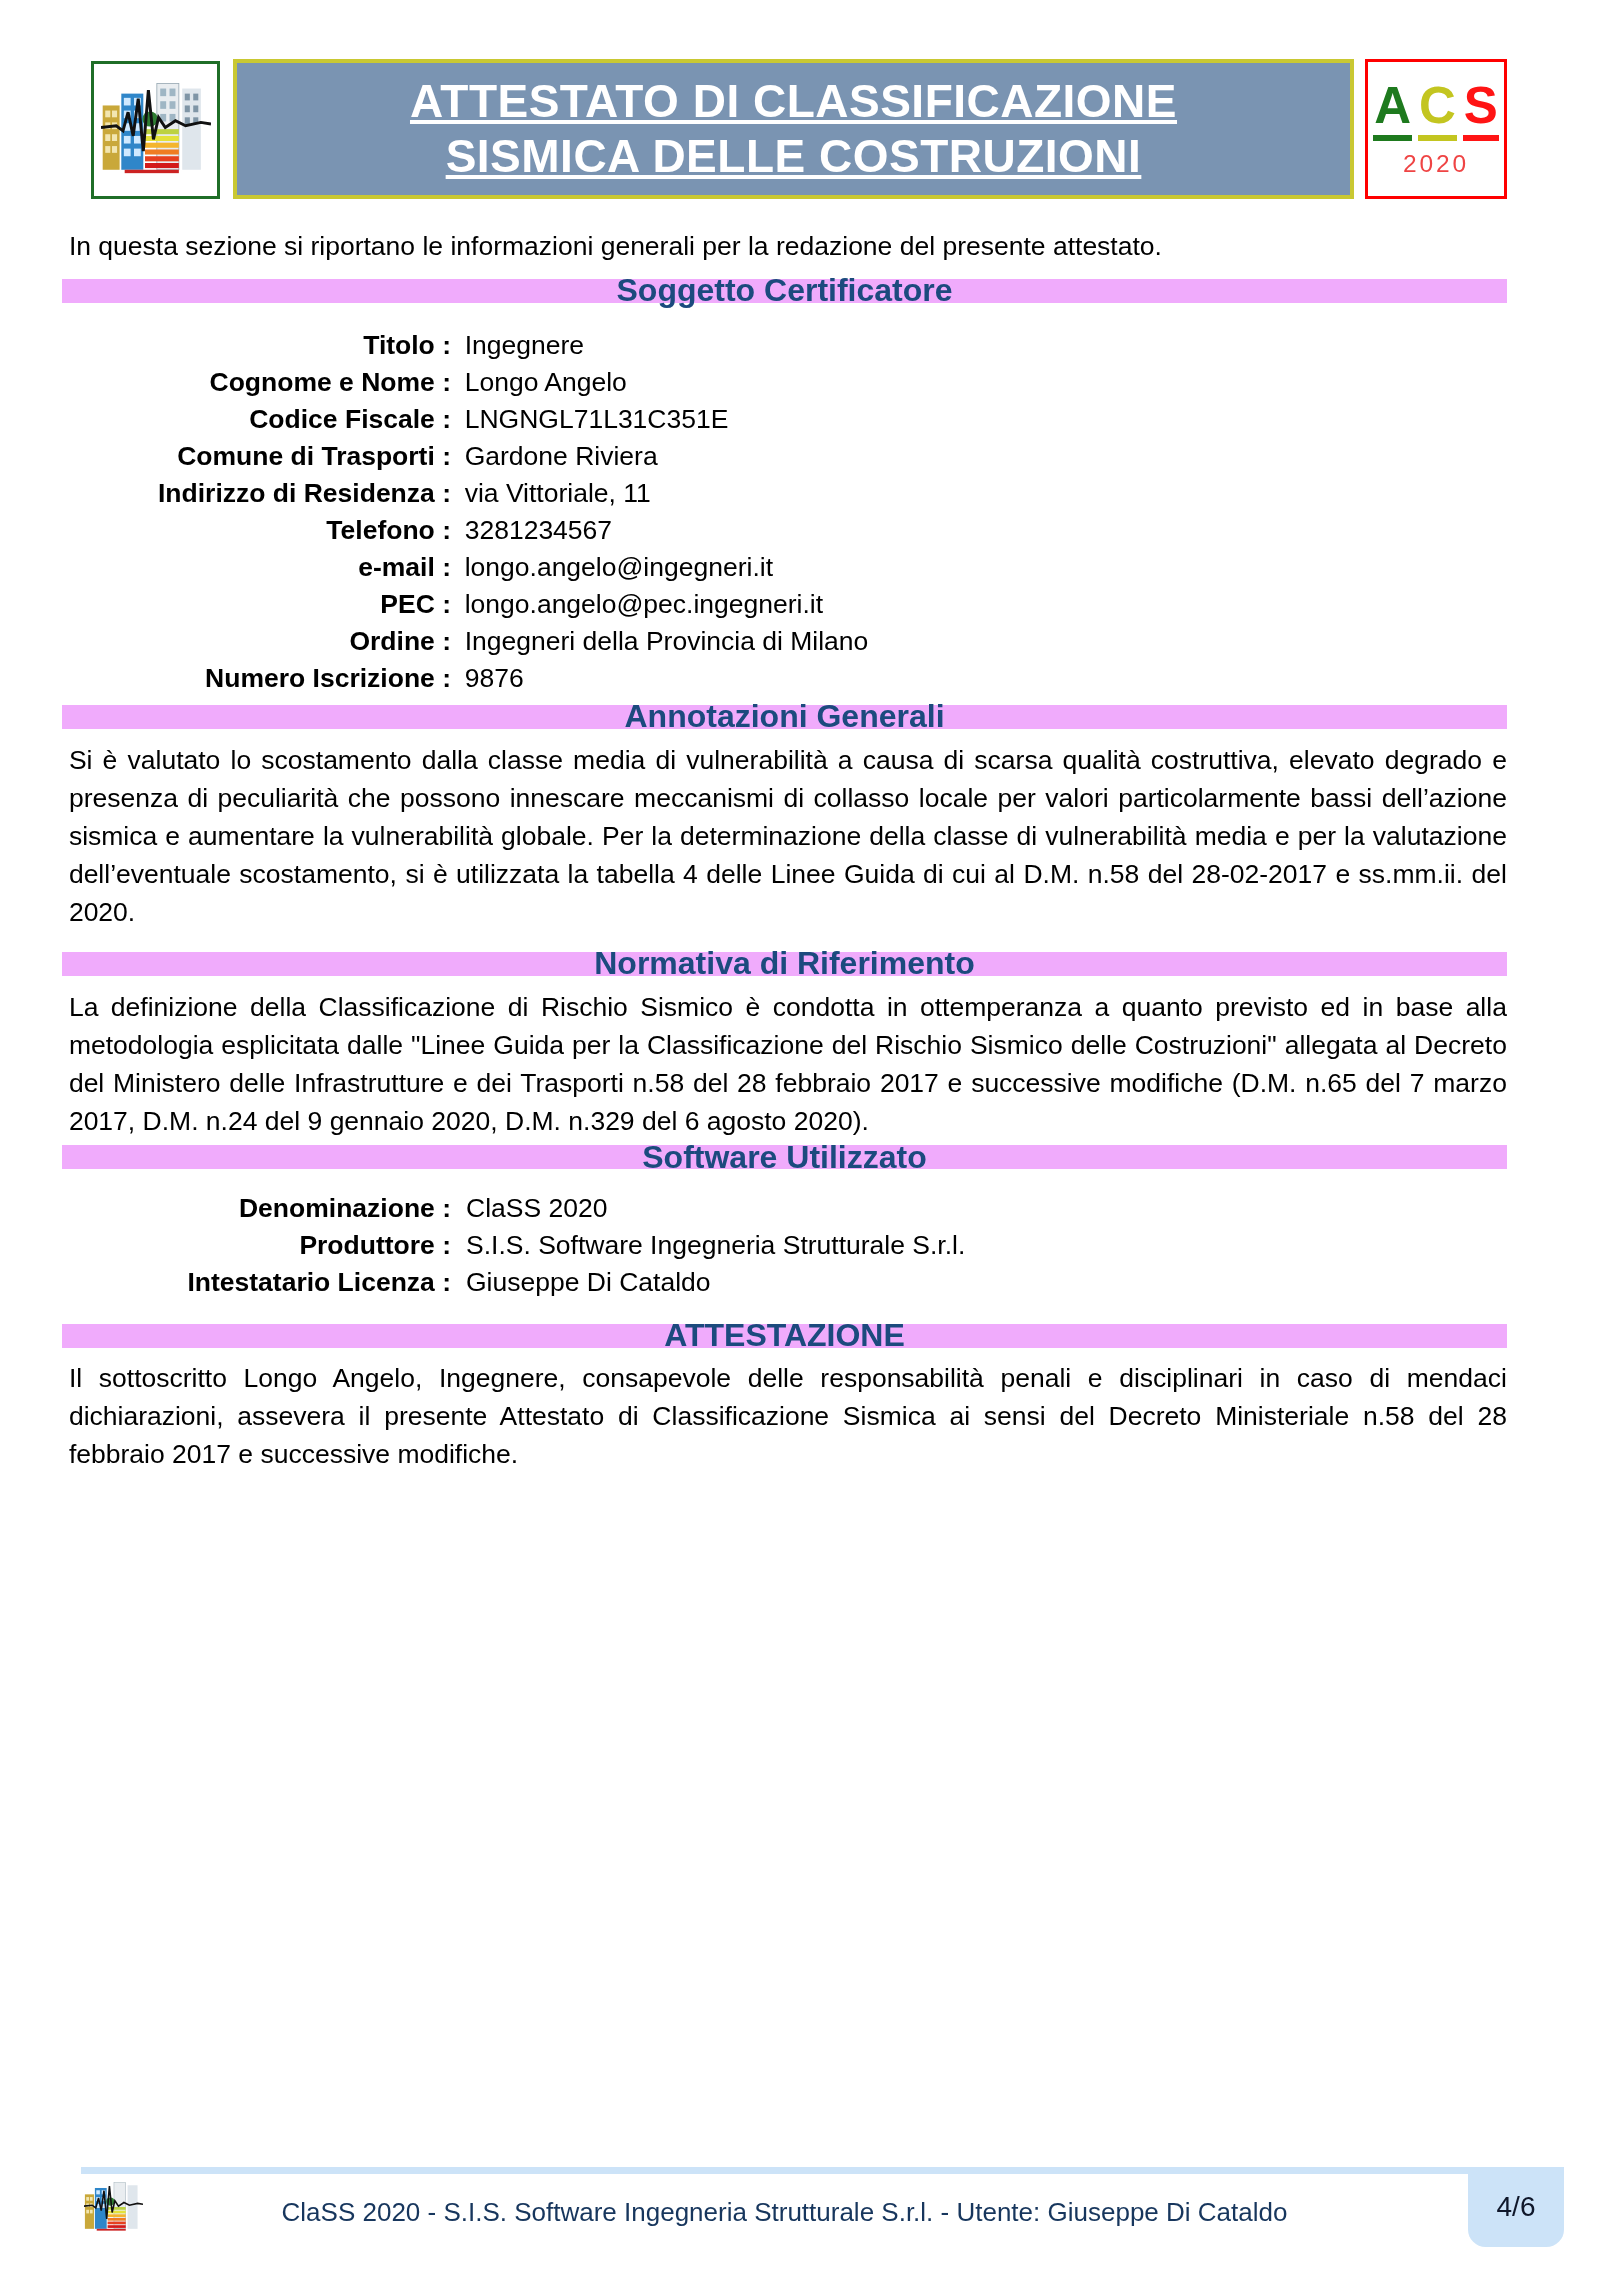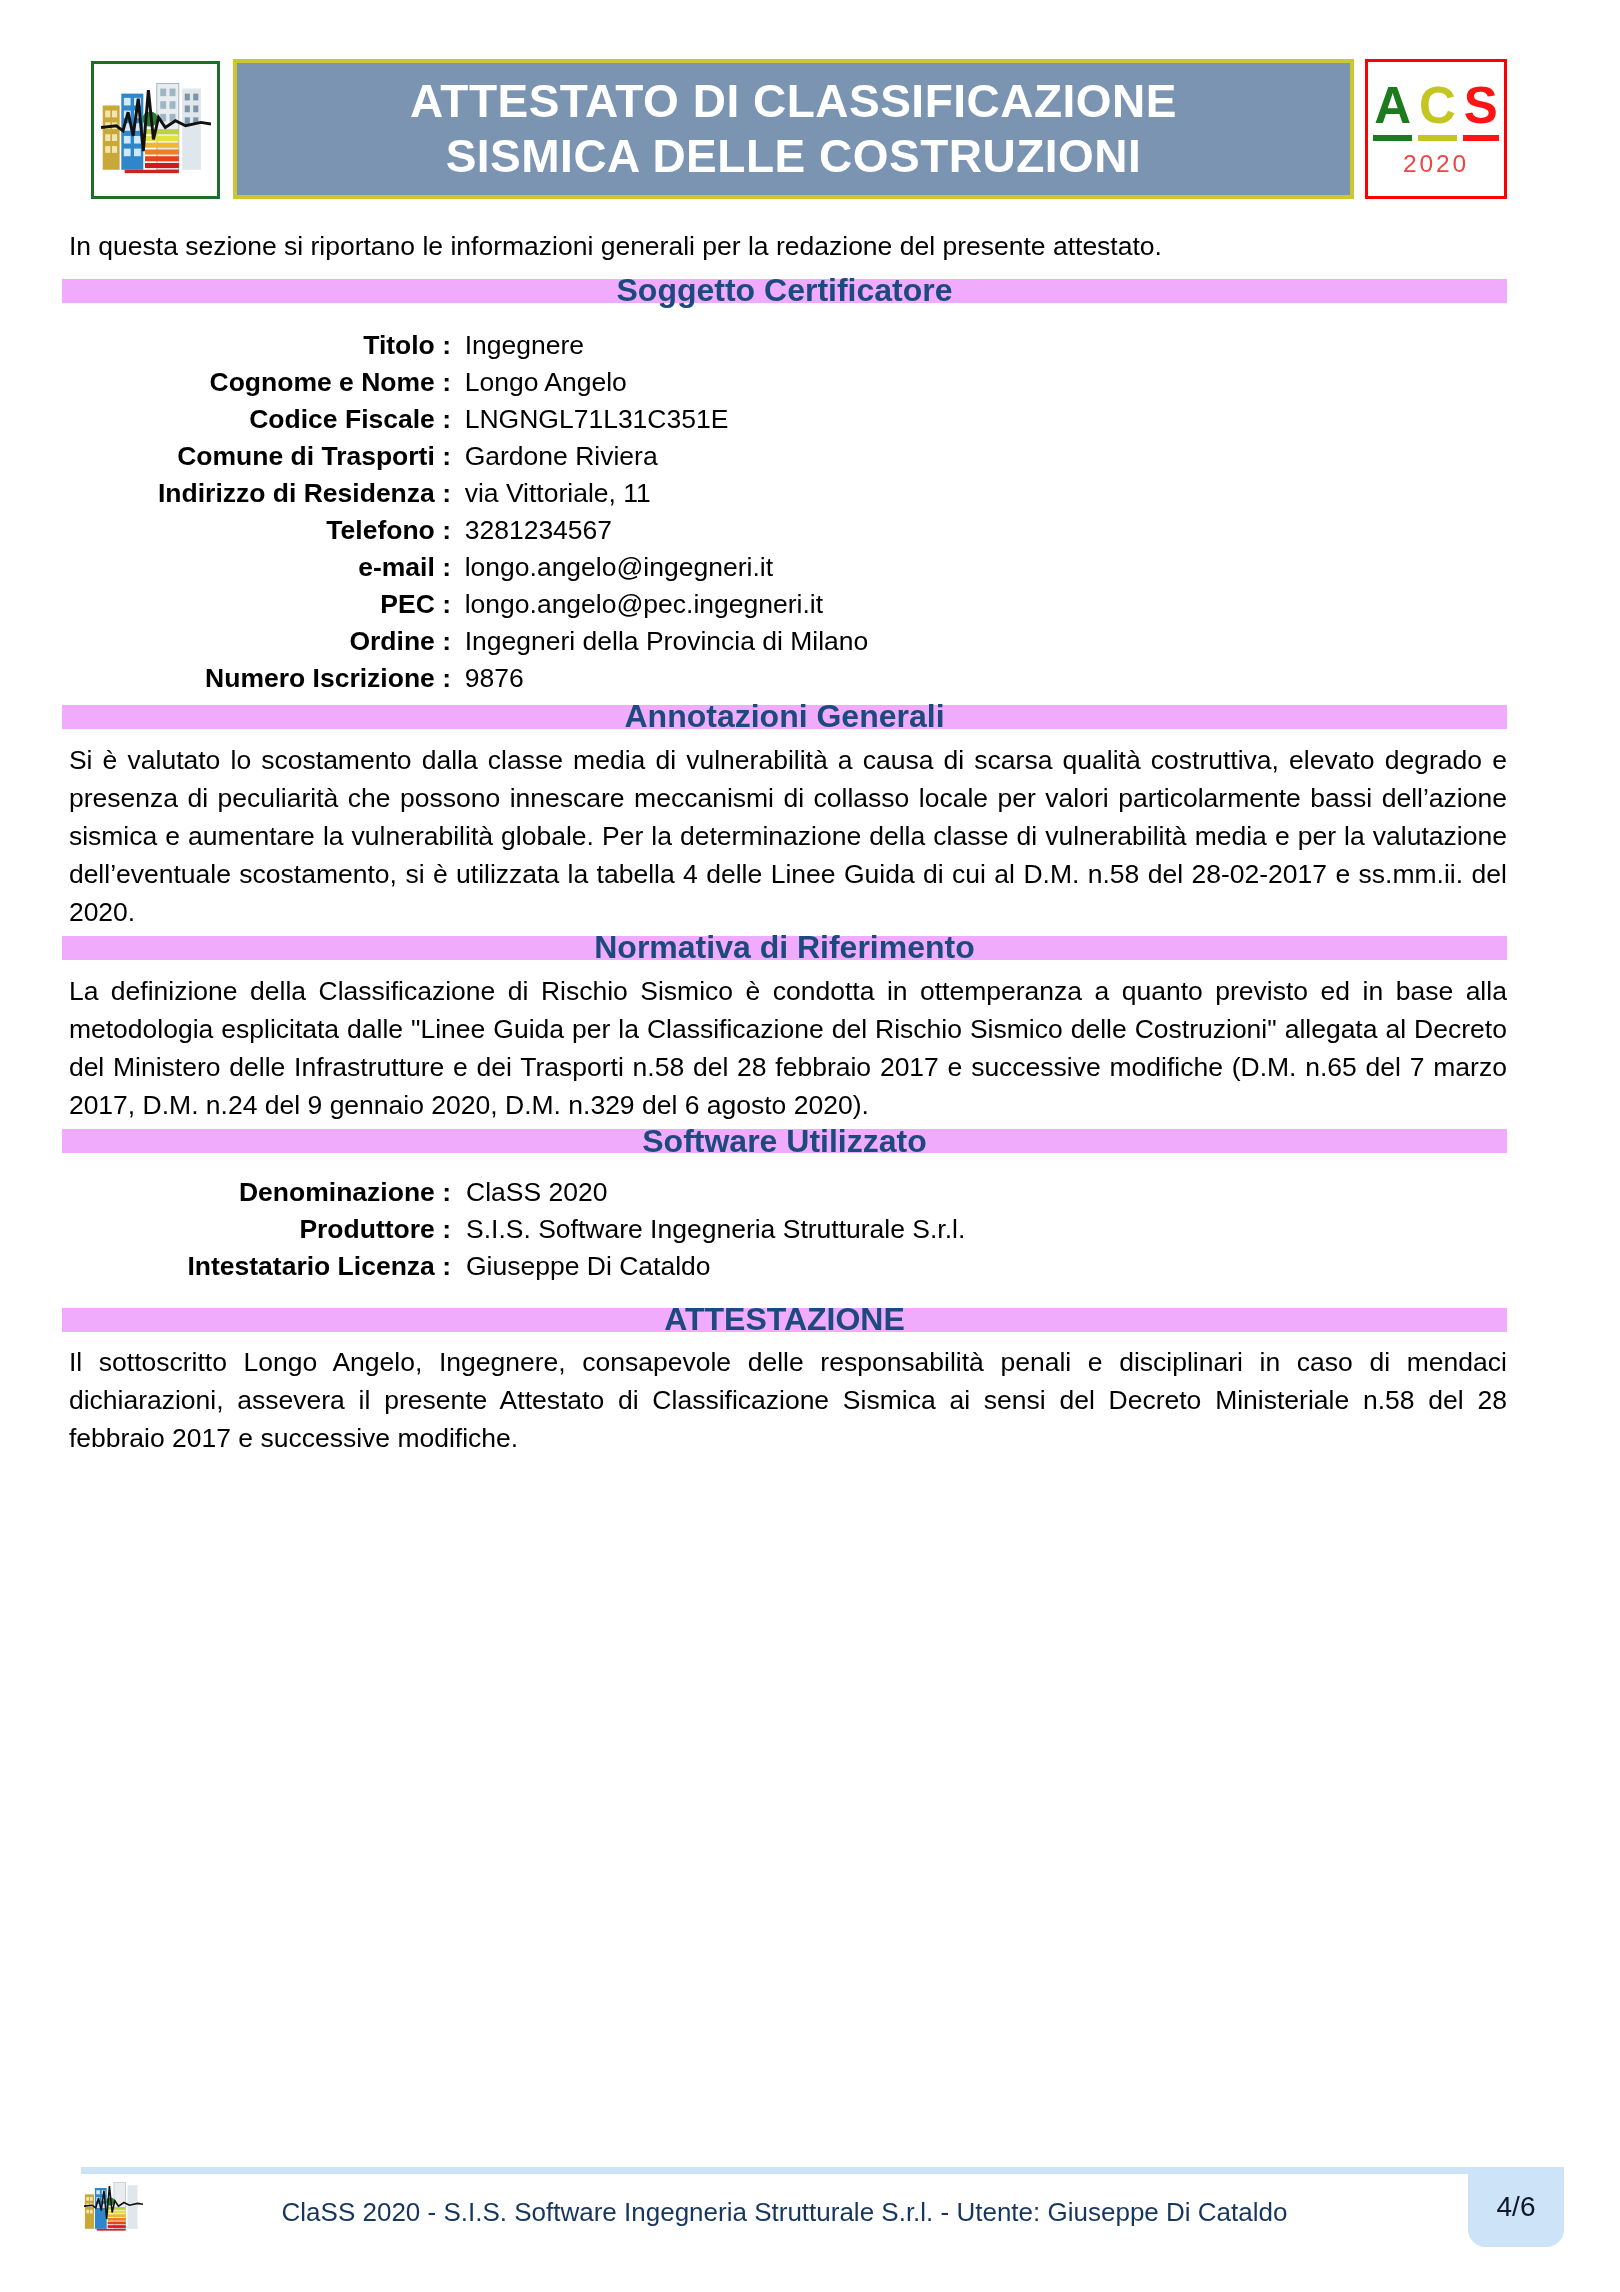--- a/index.html
+++ b/index.html
@@ -24,21 +24,21 @@
   .logo-box svg { width: 110px; height: 116px; }
 
   .title-banner {
     position: absolute; left: 233px; top: 59px;
     width: 1121px; height: 140px;
     border: 4.9px solid #c9c832; background: #7a94b2;
     display: flex; flex-direction: column; align-items: center; justify-content: center;
   }
   .title-banner .line {
     color: #ffffff; font-weight: bold; font-size: 46px; line-height: 55px;
-    letter-spacing: 0.5px; white-space: nowrap;
+    letter-spacing: 0.5px; white-space: nowrap; text-decoration: underline;
   }
 
   .acs-box {
     position: absolute; left: 1365px; top: 59px;
     width: 142px; height: 140px;
     border: 3.9px solid #ff0000; background: #ffffff;
     display: flex; flex-direction: column; align-items: center; justify-content: center;
   }
   .acs-letters { display: flex; gap: 5.9px; font-weight: bold; font-size: 51px; line-height: 1; }
   .acs-letters span { padding: 0 1px 3.9px 1px; }
@@ -56,21 +56,21 @@
 
   .section-bar {
     height: 24px; background: #f0abfc;
     display: flex; align-items: center; justify-content: center;
   }
   .section-bar .section-title {
     color: #1c4a7e; font-weight: bold; font-size: 32px; line-height: 41px;
   }
   .bar-soggetto   { margin-top: 13.7px; }
   .bar-annotazioni{ margin-top: 7.8px; text-align: center; }
-  .bar-normativa  { margin-top: 5px; }
+  .bar-normativa  { margin-top: 21px; }
   .bar-software   { margin-top: 5.9px; }
   .bar-attestazione { margin-top: 22.5px; }
 
   .fields { margin-top: 24.5px; }
   .fields-software { margin-top: 20.6px; }
   .field-row {
     display: grid; grid-template-columns: 389px 1fr; column-gap: 13.7px;
     line-height: 37px;
   }
   .fields-software .field-row { column-gap: 15px; }

